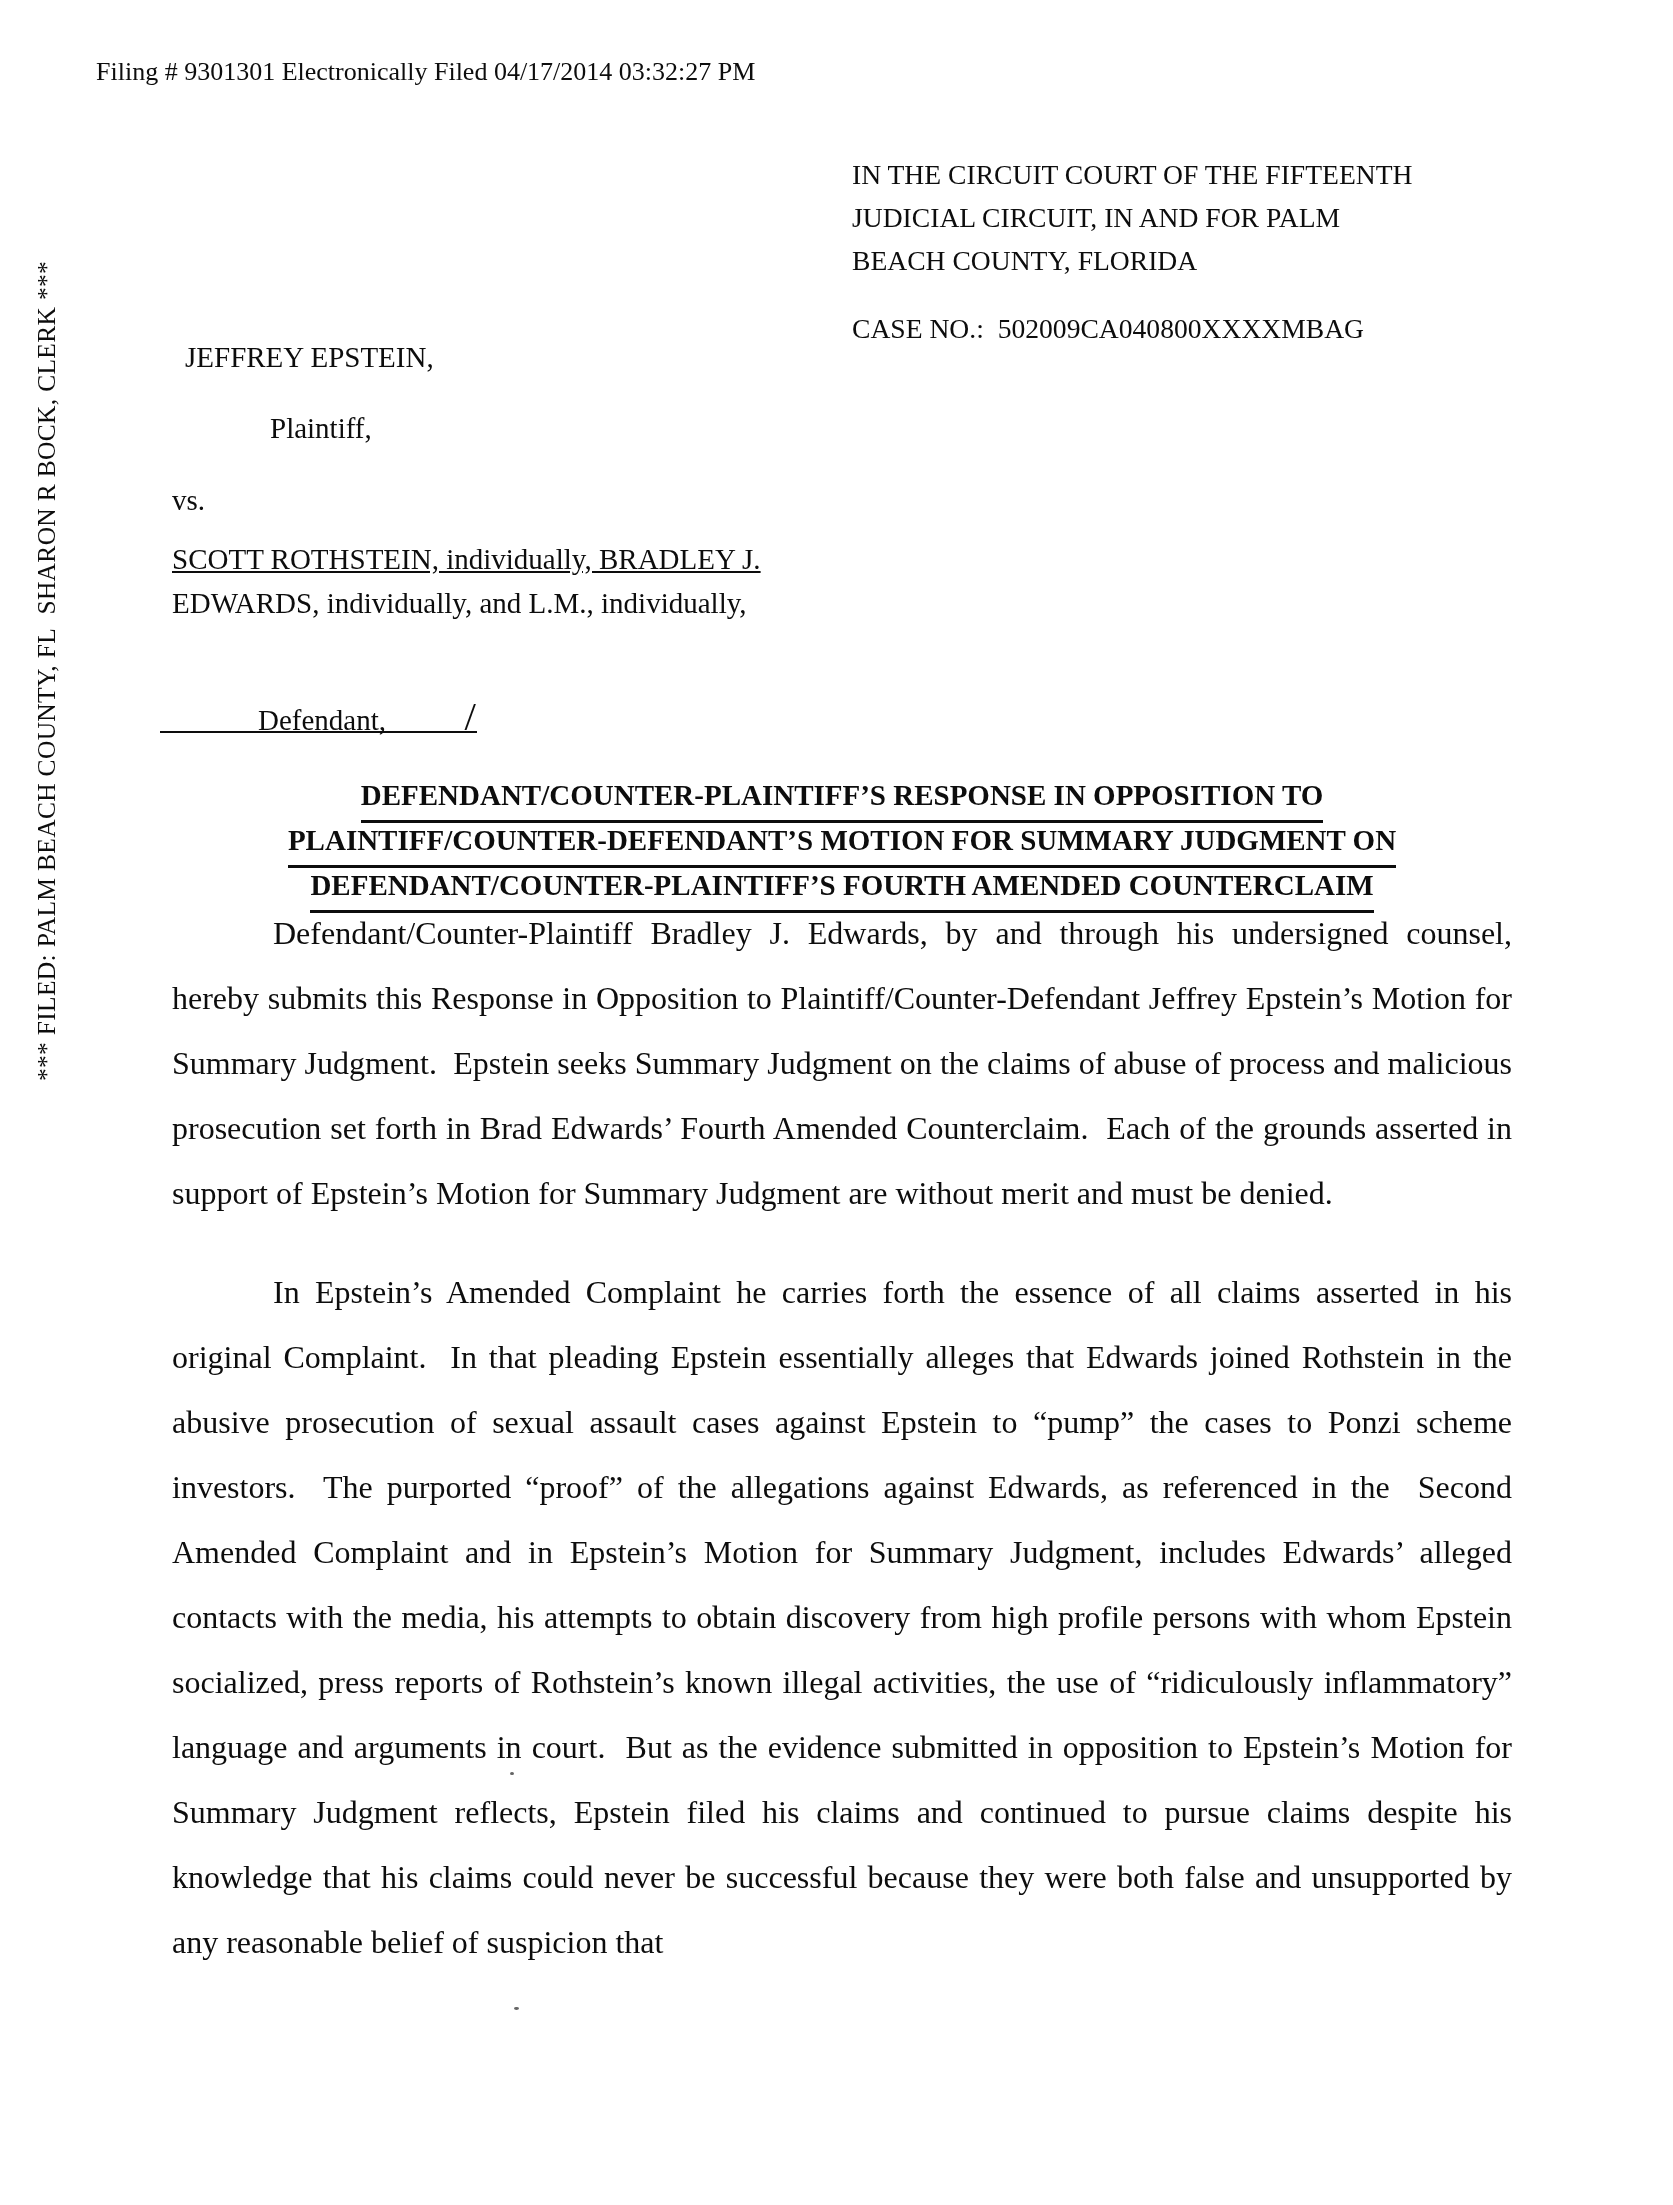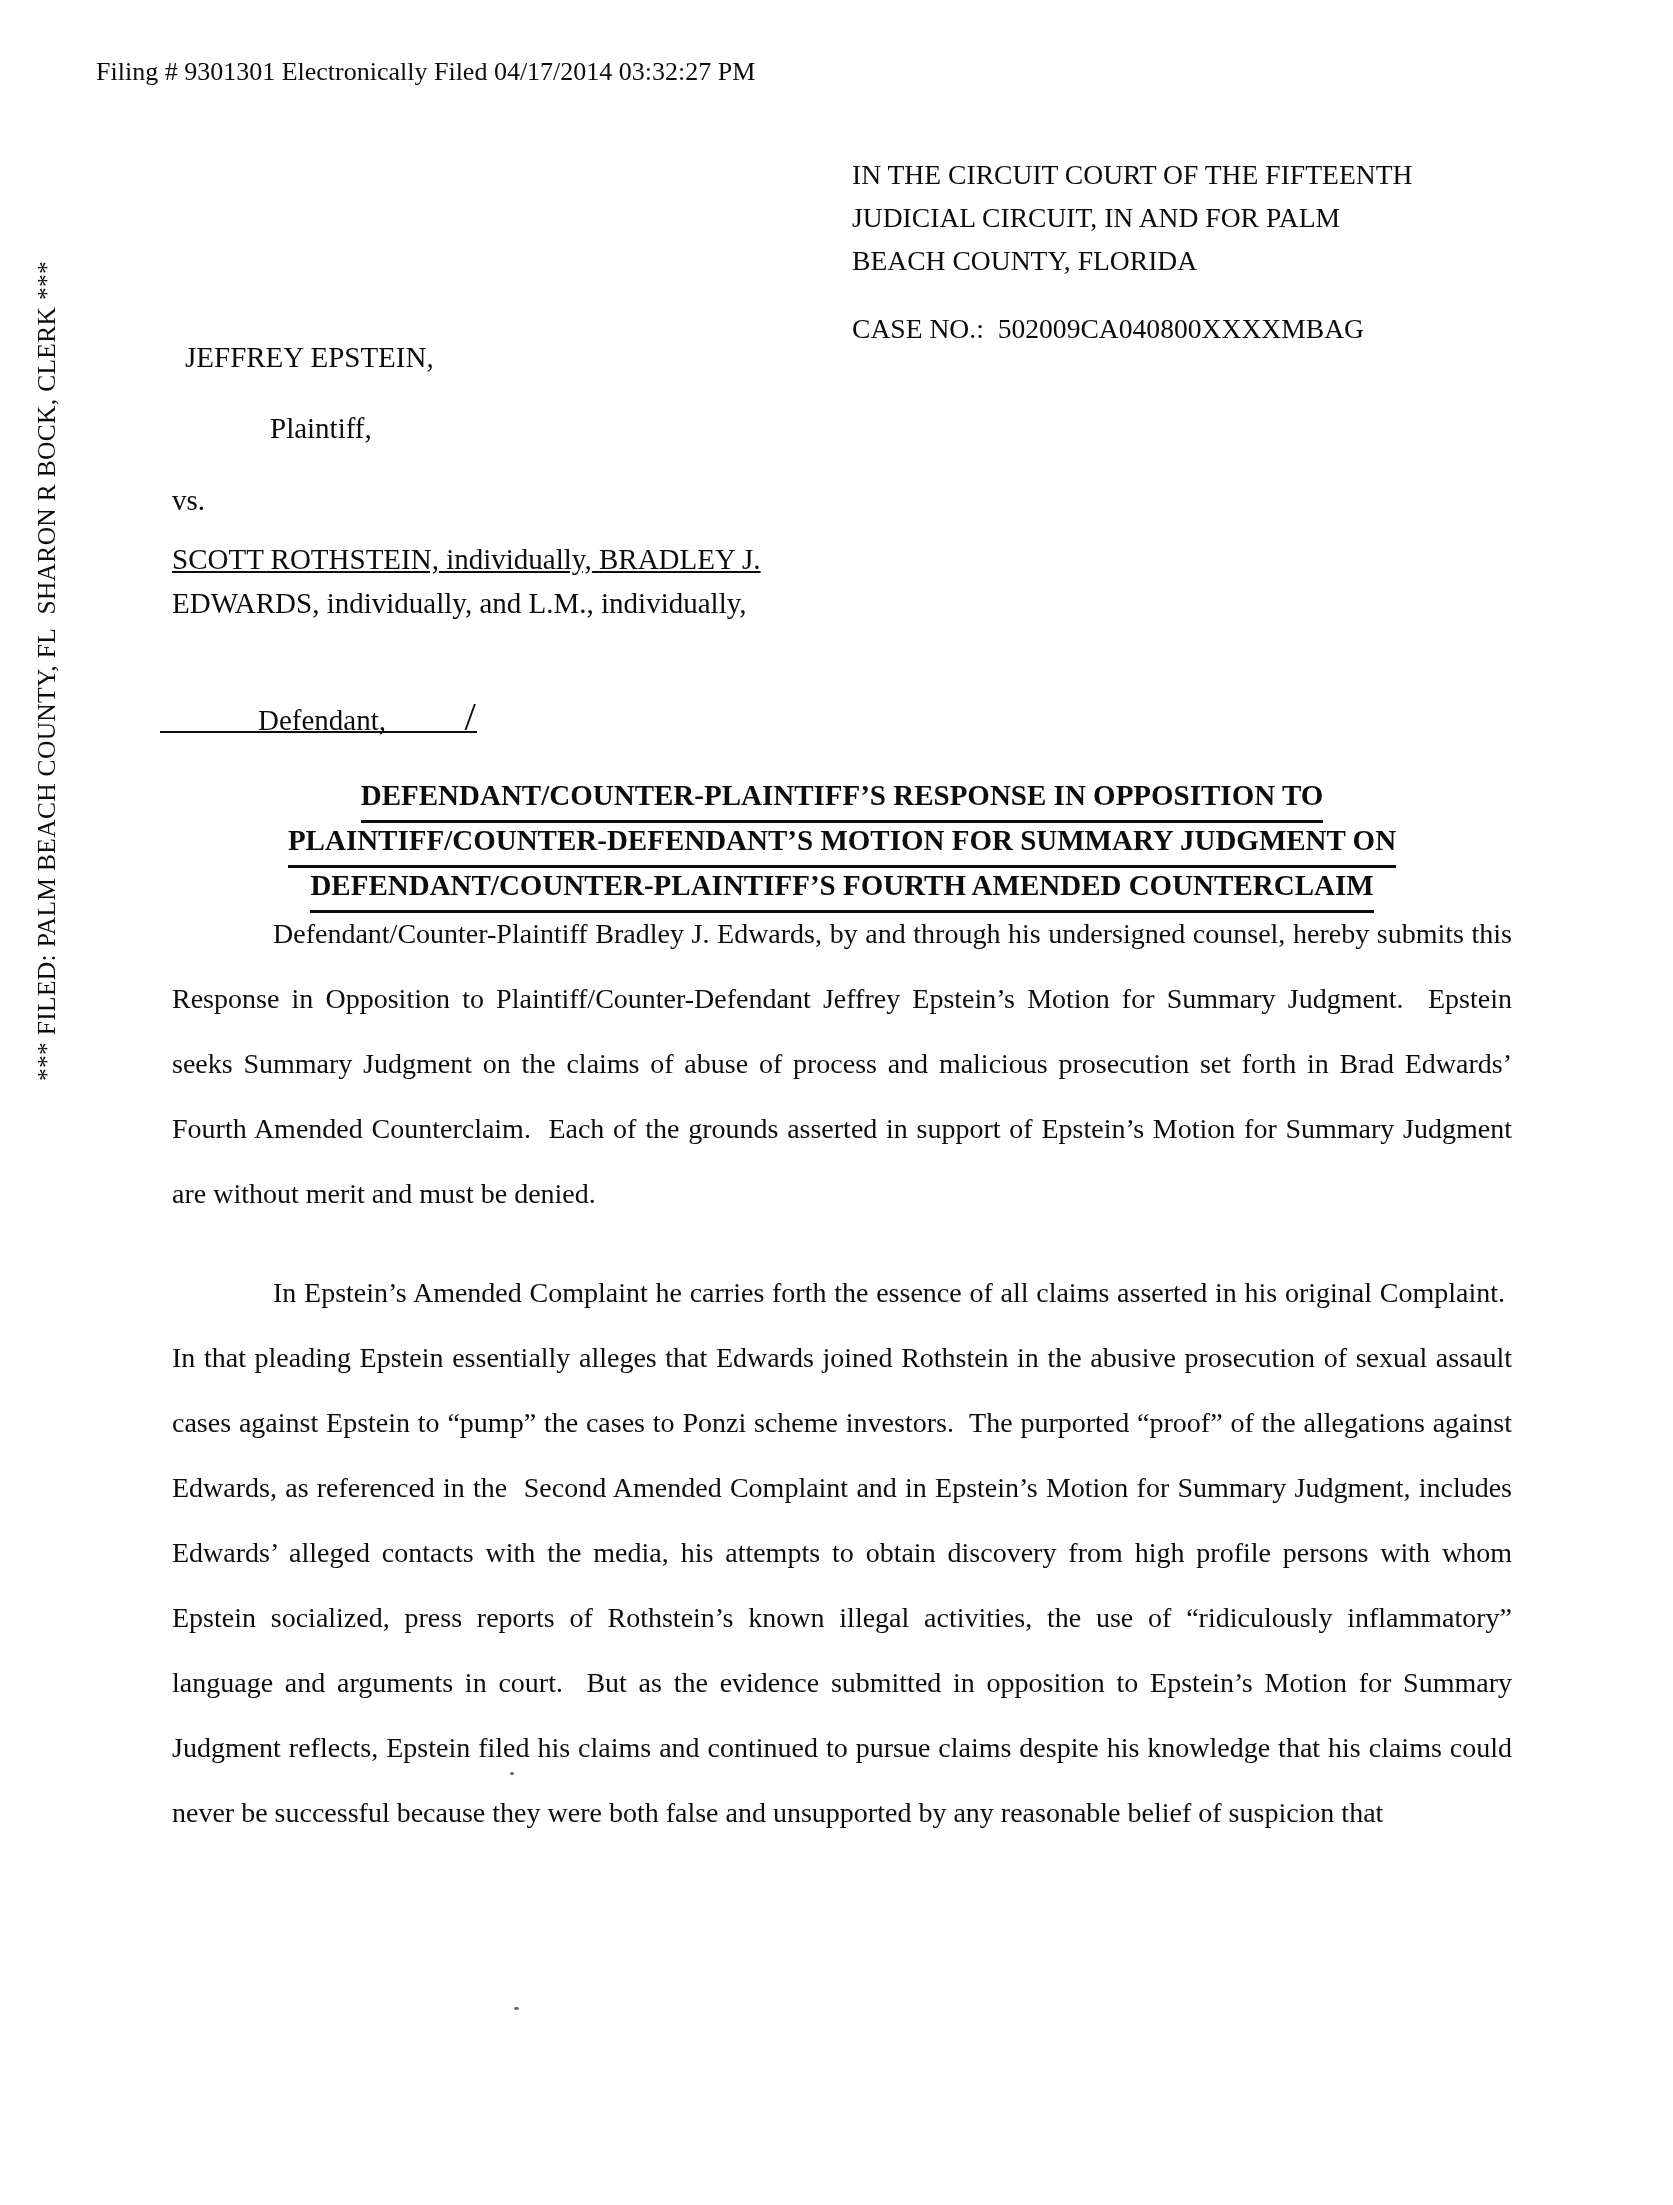--- a/index.html
+++ b/index.html
@@ -90,21 +90,21 @@
     border-bottom: 3.4px solid #0d0d0d;
     padding-bottom: 9px;
   }
 
   
   .doc-body {
     position: absolute;
     left: 172px;
     top: 901px;
     width: 1340px;
-    font-size: 28px;
+    font-size: 32px;
     line-height: 65px;
     text-align: justify;
   }
   .doc-body p {
     margin: 0;
     text-indent: 101px;
   }
   .doc-body p + p { margin-top: 34px; }
 
   

